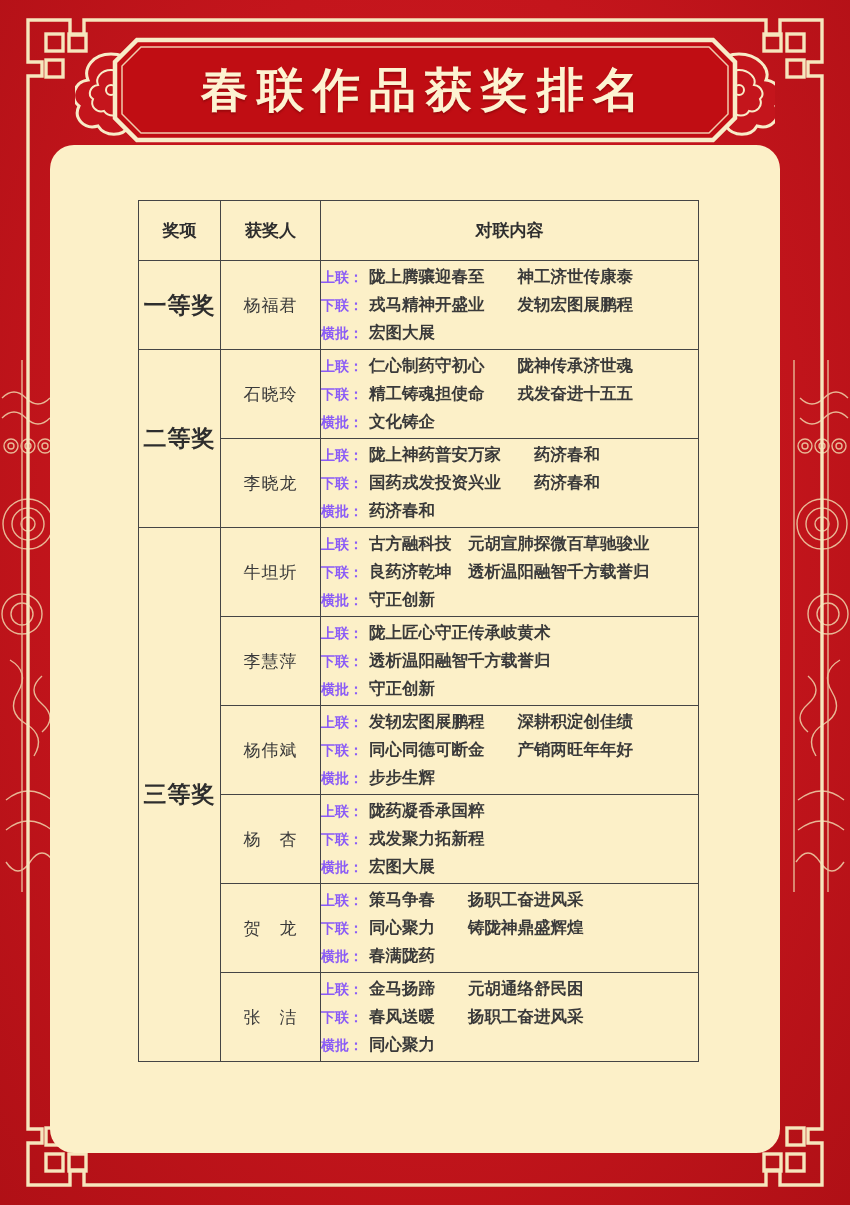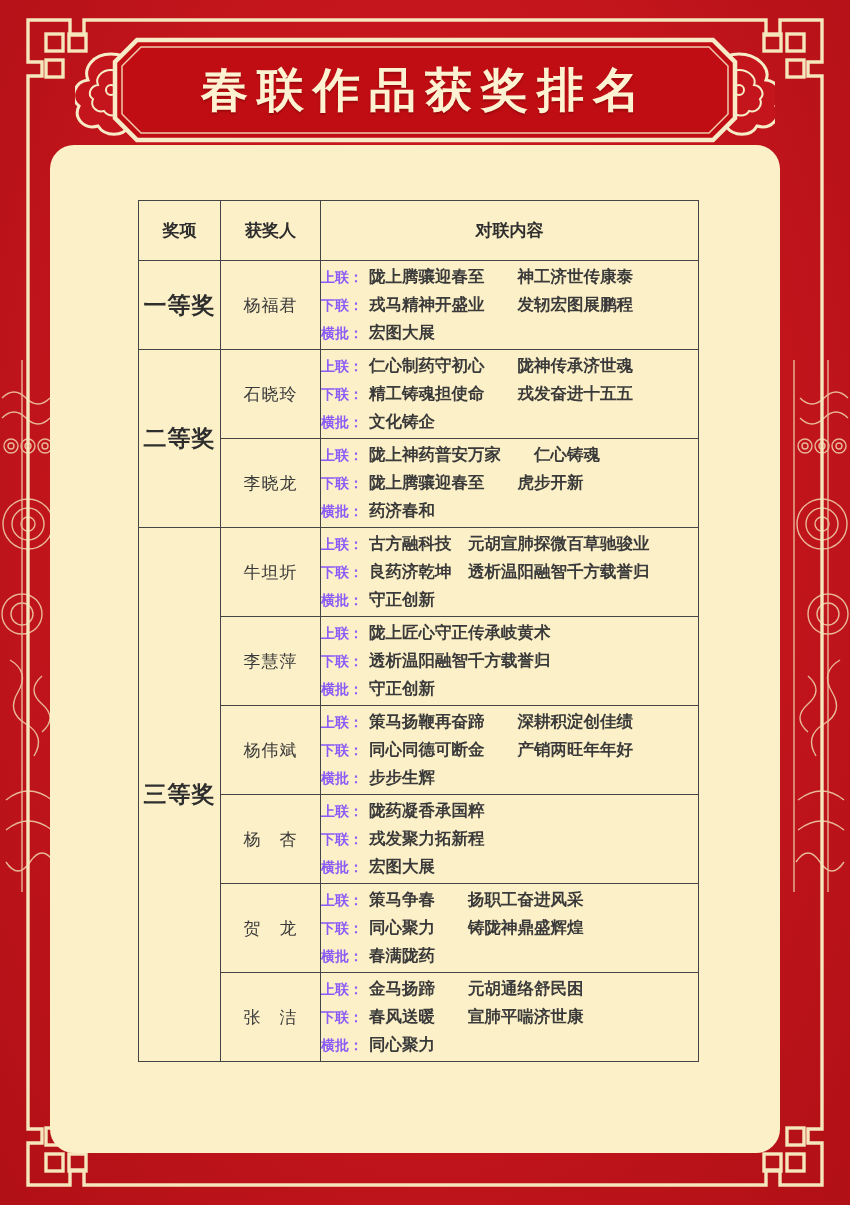--- a/index.html
+++ b/index.html
@@ -136,22 +136,22 @@
           <td class="winner">石晓玲</td>
           <td class="content">
             <div class="cline"><span class="clabel">上联：</span><span class="ctext">仁心制药守初心　　陇神传承济世魂</span></div>
             <div class="cline"><span class="clabel">下联：</span><span class="ctext">精工铸魂担使命　　戎发奋进十五五</span></div>
             <div class="cline"><span class="clabel">横批：</span><span class="ctext">文化铸企</span></div>
           </td>
         </tr>
         <tr>
           <td class="winner">李晓龙</td>
           <td class="content">
-            <div class="cline"><span class="clabel">上联：</span><span class="ctext">陇上神药普安万家　　仁心铸魂</span></div>
-            <div class="cline"><span class="clabel">下联：</span><span class="ctext">陇上腾骧迎春至　　虎步开新</span></div>
+            <div class="cline"><span class="clabel">上联：</span><span class="ctext">陇上神药普安万家　　药济春和</span></div>
+            <div class="cline"><span class="clabel">下联：</span><span class="ctext">国药戎发投资兴业　　药济春和</span></div>
             <div class="cline"><span class="clabel">横批：</span><span class="ctext">药济春和</span></div>
           </td>
         </tr>
         <tr>
           <td class="award" rowspan="6">三等奖</td>
           <td class="winner">牛坦圻</td>
           <td class="content">
             <div class="cline"><span class="clabel">上联：</span><span class="ctext">古方融科技　元胡宣肺探微百草驰骏业</span></div>
             <div class="cline"><span class="clabel">下联：</span><span class="ctext">良药济乾坤　透析温阳融智千方载誉归</span></div>
             <div class="cline"><span class="clabel">横批：</span><span class="ctext">守正创新</span></div>
@@ -161,21 +161,21 @@
           <td class="winner">李慧萍</td>
           <td class="content">
             <div class="cline"><span class="clabel">上联：</span><span class="ctext">陇上匠心守正传承岐黄术</span></div>
             <div class="cline"><span class="clabel">下联：</span><span class="ctext">透析温阳融智千方载誉归</span></div>
             <div class="cline"><span class="clabel">横批：</span><span class="ctext">守正创新</span></div>
           </td>
         </tr>
         <tr>
           <td class="winner">杨伟斌</td>
           <td class="content">
-            <div class="cline"><span class="clabel">上联：</span><span class="ctext">策马扬鞭再奋蹄　　深耕积淀创佳绩</span></div>
+            <div class="cline"><span class="clabel">上联：</span><span class="ctext">发轫宏图展鹏程　　深耕积淀创佳绩</span></div>
             <div class="cline"><span class="clabel">下联：</span><span class="ctext">同心同德可断金　　产销两旺年年好</span></div>
             <div class="cline"><span class="clabel">横批：</span><span class="ctext">步步生辉</span></div>
           </td>
         </tr>
         <tr>
           <td class="winner">杨　杏</td>
           <td class="content">
             <div class="cline"><span class="clabel">上联：</span><span class="ctext">陇药凝香承国粹</span></div>
             <div class="cline"><span class="clabel">下联：</span><span class="ctext">戎发聚力拓新程</span></div>
             <div class="cline"><span class="clabel">横批：</span><span class="ctext">宏图大展</span></div>
@@ -186,20 +186,20 @@
           <td class="content">
             <div class="cline"><span class="clabel">上联：</span><span class="ctext">策马争春　　扬职工奋进风采</span></div>
             <div class="cline"><span class="clabel">下联：</span><span class="ctext">同心聚力　　铸陇神鼎盛辉煌</span></div>
             <div class="cline"><span class="clabel">横批：</span><span class="ctext">春满陇药</span></div>
           </td>
         </tr>
         <tr>
           <td class="winner">张　洁</td>
           <td class="content">
             <div class="cline"><span class="clabel">上联：</span><span class="ctext">金马扬蹄　　元胡通络舒民困</span></div>
-            <div class="cline"><span class="clabel">下联：</span><span class="ctext">春风送暖　　宣肺平喘济世康</span></div>
+            <div class="cline"><span class="clabel">下联：</span><span class="ctext">春风送暖　　扬职工奋进风采</span></div>
             <div class="cline"><span class="clabel">横批：</span><span class="ctext">同心聚力</span></div>
           </td>
         </tr>
       </tbody>
     </table>
   </div>
 </div>
 
 </body></html>

